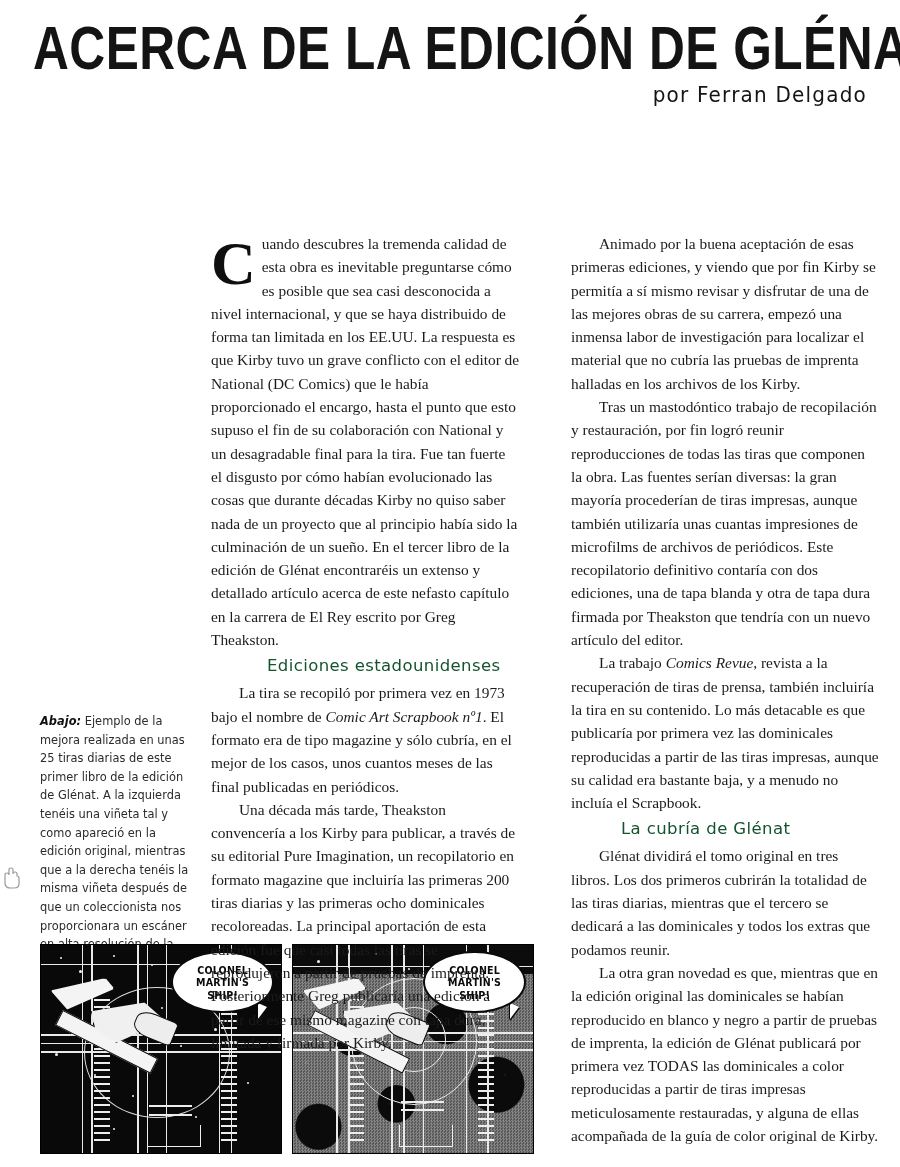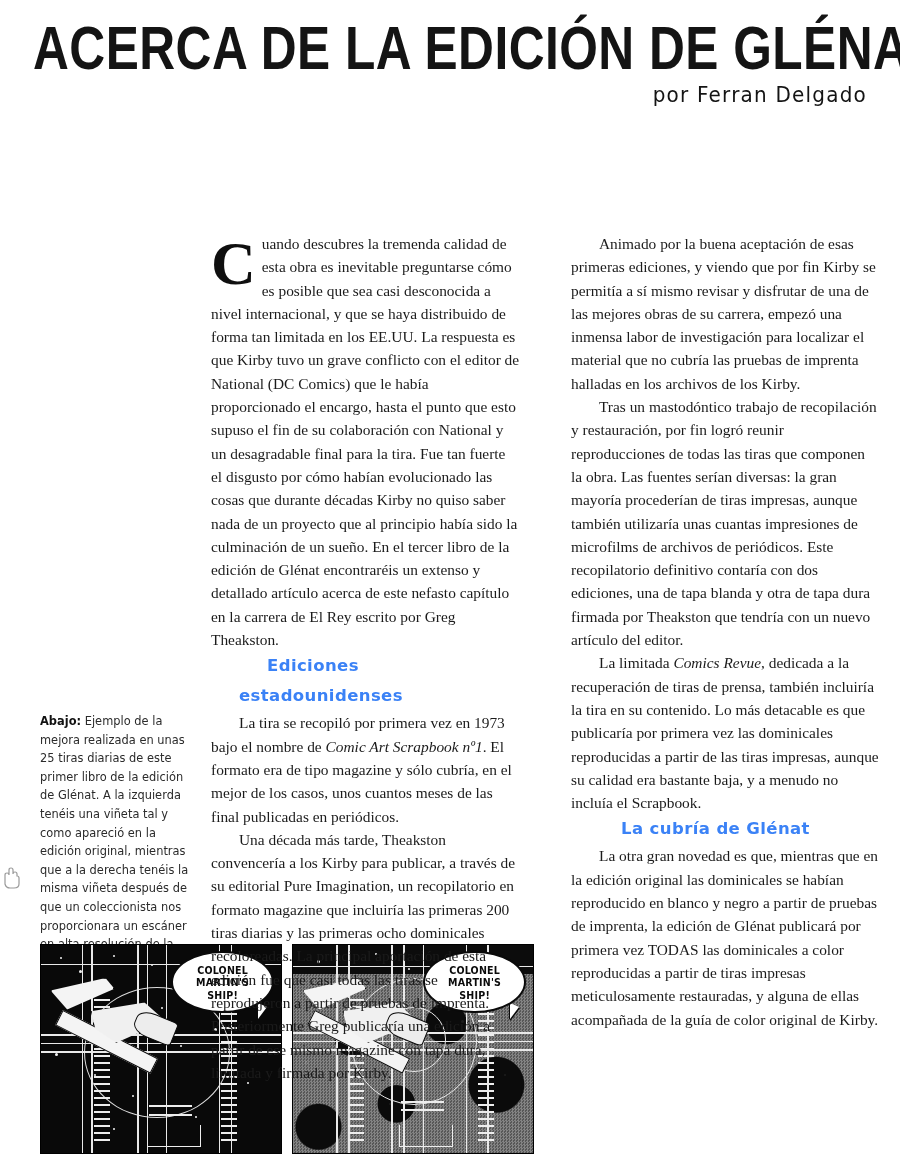--- a/index.html
+++ b/index.html
@@ -76,20 +76,21 @@
     font-family: "DejaVu Sans", sans-serif;
     font-size: 11.4px;
     line-height: 18.6px;
     color: #2b2b2b;
     text-align: left;
     letter-spacing: 0.02px;
   }
   #caption-block .lead {
     font-weight: 700;
     color: #111111;
+    font-style: italic;
   }
 
   
   #panels {
     position: absolute;
     left: 40px;
     top: 944px;
     width: 494px;
     height: 208px;
     display: flex;
@@ -290,25 +291,25 @@
     line-height: 50px;
     padding: 4px 6px 0 0;
     margin-top: 2px;
     color: #0f0f0f;
   }
 
   .sec-head {
     margin: 12px 0 0 0;
     text-indent: 0;
     font-family: "DejaVu Sans", sans-serif;
-    font-weight: 700;
+    font-weight: 400;
     font-size: 16.5px;
     line-height: 30px;
     letter-spacing: 0.4px;
-    color: #3b82f6;
+    color: #14532d;
     padding-left: 28px;
   }
   .sec-head.centered { padding-left: 22px; }
 
   em { font-style: italic; font-family: Liberation Serif, serif; }
 </style>
 </head>
 <body>
 
 <div id="masthead">
@@ -440,17 +441,18 @@
 <div class="col" id="col-left">
   <p class="no-indent"><span class="dropcap">C</span><span>uando descubres la tremenda calidad de esta obra es inevitable preguntarse cómo es posible que sea casi desconocida a nivel internacional, y que se haya distribuido de forma tan limitada en los EE.UU. La respuesta es que Kirby tuvo un grave conflicto con el editor de National (DC Comics) que le había proporcionado el encargo, hasta el punto que esto supuso el fin de su colaboración con National y un desagradable final para la tira. Fue tan fuerte el disgusto por cómo habían evolucionado las cosas que durante décadas Kirby no quiso saber nada de un proyecto que al principio había sido la culminación de un sueño. En el tercer libro de la edición de Glénat encontraréis un extenso y detallado artículo acerca de este nefasto capítulo en la carrera de El Rey escrito por Greg Theakston.</span></p>
   <p class="sec-head">Ediciones estadounidenses</p>
   <p><span>La tira se recopiló por primera vez en 1973 bajo el nombre de </span><em>Comic Art Scrapbook nº1</em><span>. El formato era de tipo magazine y sólo cubría, en el mejor de los casos, unos cuantos meses de las final publicadas en periódicos.</span></p>
   <p>Una década más tarde, Theakston convencería a los Kirby para publicar, a través de su editorial Pure Imagination, un recopilatorio en formato magazine que incluiría las primeras 200 tiras diarias y las primeras ocho dominicales recoloreadas. La principal aportación de esta edición fue que casi todas las tiras se reprodujeron a partir de pruebas de imprenta. Posteriormente Greg publicaría una edición a partir de ese mismo magazine con tapa dura, limitada y firmada por Kirby.</p>
 </div>
 
 <div class="col" id="col-right">
   <p>Animado por la buena aceptación de esas primeras ediciones, y viendo que por fin Kirby se permitía a sí mismo revisar y disfrutar de una de las mejores obras de su carrera, empezó una inmensa labor de investigación para localizar el material que no cubría las pruebas de imprenta halladas en los archivos de los Kirby.</p>
   <p>Tras un mastodóntico trabajo de recopilación y restauración, por fin logró reunir reproducciones de todas las tiras que componen la obra. Las fuentes serían diversas: la gran mayoría procederían de tiras impresas, aunque también utilizaría unas cuantas impresiones de microfilms de archivos de periódicos. Este recopilatorio definitivo contaría con dos ediciones, una de tapa blanda y otra de tapa dura firmada por Theakston que tendría con un nuevo artículo del editor.</p>
-  <p><span>La limitada </span><em>Comics Revue</em><span>, dedicada a la recuperación de tiras de prensa, también incluiría la tira en su contenido. Lo más detacable es que publicaría por primera vez las dominicales reproducidas a partir de las tiras impresas, aunque su calidad era bastante baja, y a menudo no incluía el Scrapbook.</span></p>
+  <p><span>La trabajo </span><em>Comics Revue</em><span>, revista a la recuperación de tiras de prensa, también incluiría la tira en su contenido. Lo más detacable es que publicaría por primera vez las dominicales reproducidas a partir de las tiras impresas, aunque su calidad era bastante baja, y a menudo no incluía el Scrapbook.</span></p>
   <p class="sec-head centered">La cubría de Glénat</p>
+  <p>Glénat dividirá el tomo original en tres libros. Los dos primeros cubrirán la totalidad de las tiras diarias, mientras que el tercero se dedicará a las dominicales y todos los extras que podamos reunir.</p>
   <p>La otra gran novedad es que, mientras que en la edición original las dominicales se habían reproducido en blanco y negro a partir de pruebas de imprenta, la edición de Glénat publicará por primera vez TODAS las dominicales a color reproducidas a partir de tiras impresas meticulosamente restauradas, y alguna de ellas acompañada de la guía de color original de Kirby.</p>
 
 </div>
 
 </body></html>

